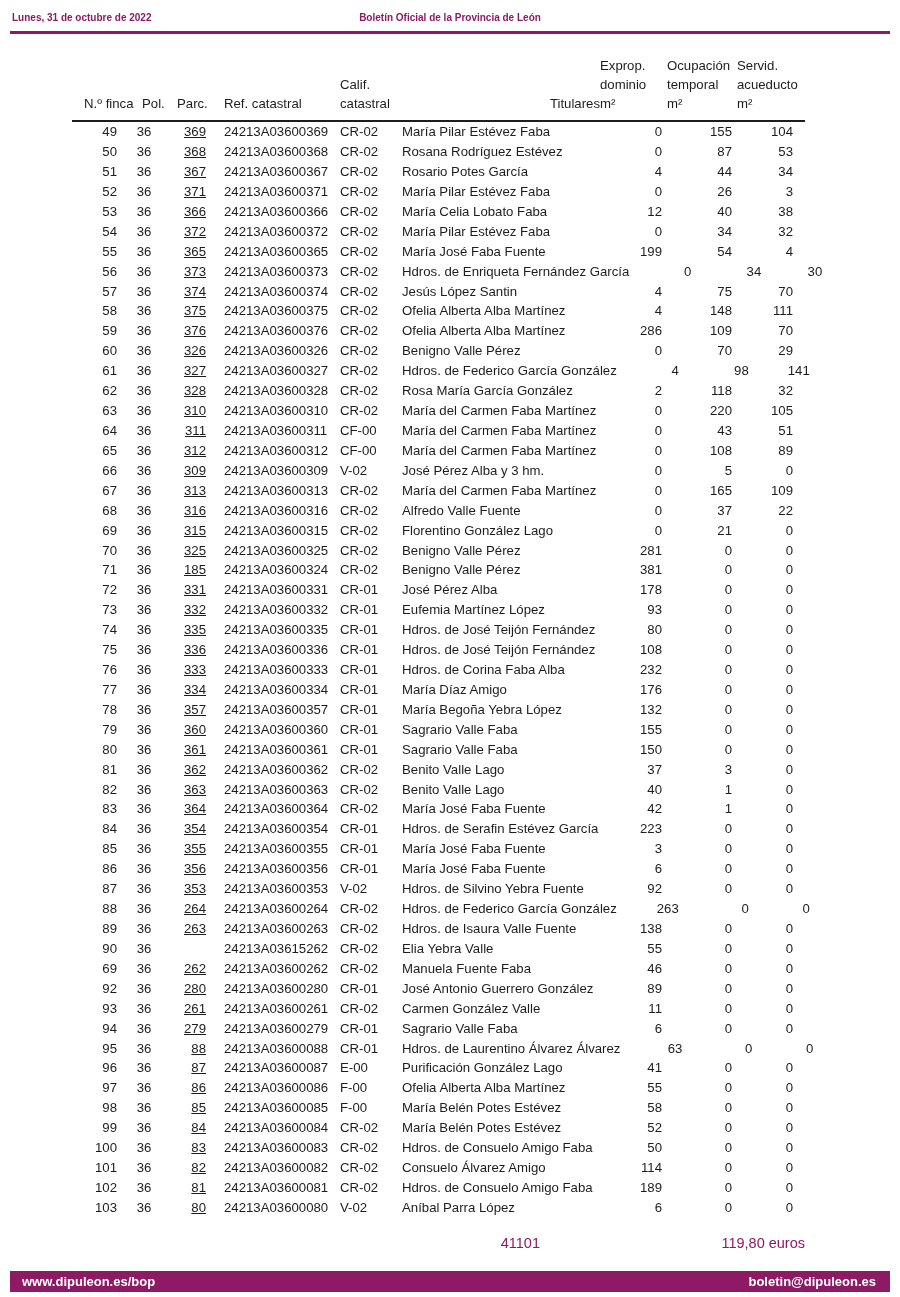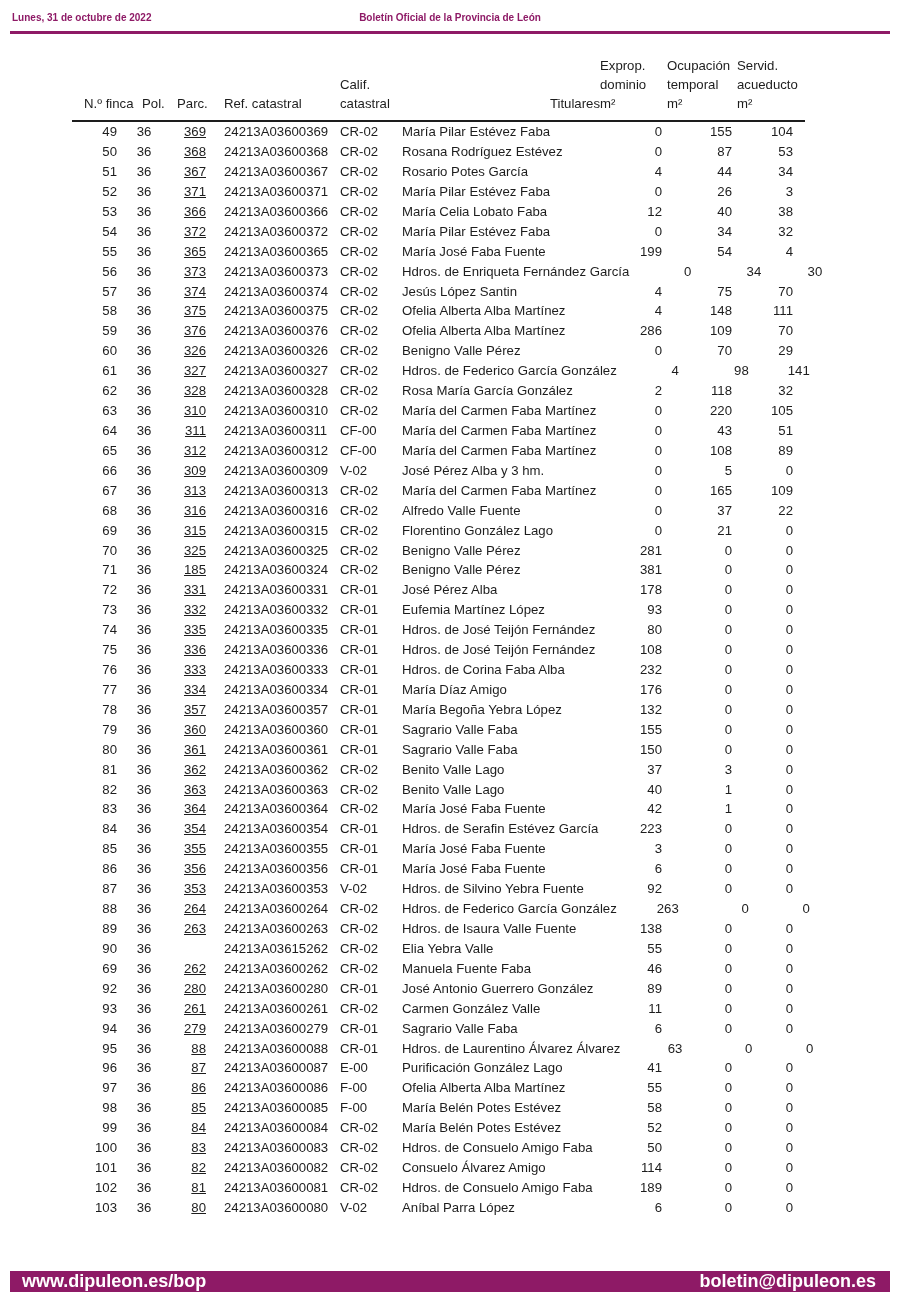--- a/index.html
+++ b/index.html
@@ -83,21 +83,21 @@
   .totals .total-ref { width: 468px; text-align: right; }
   .totals .total-amount { flex: 1; text-align: right; }
 
   
   .footer-bar {
     position: absolute;
     left: 10px; right: 10px; bottom: 5px;
     height: 21px;
     background: var(--accent);
     color: #ffffff;
-    font-size: 18px;
+    font-size: 13px;
     font-weight: bold;
     display: flex;
     justify-content: space-between;
     align-items: center;
     padding: 0 14px 0 12px;
   }
   .footer-bar a { color: #ffffff; text-decoration: none; }
 </style>
 </head>
 <body style="--accent: #8E1A66;">
@@ -749,18 +749,22 @@
           <div class="td col-ref">24213A03600080</div>
           <div class="td col-calif">V-02</div>
           <div class="td col-titulares">Aníbal Parra López</div>
           <div class="td col-exprop">6</div>
           <div class="td col-ocupacion">0</div>
           <div class="td col-servid">0</div>
         </div>
       </div>
   </div>
 
+  <div class="totals">
+    <span class="total-ref">41101</span>
+    <span class="total-amount">119,80 euros</span>
+  </div>
 </main>
 
 <footer class="footer-bar">
   <a href="#">www.dipuleon.es/bop</a>
   <a href="#">boletin@dipuleon.es</a>
 </footer>
 
 </body></html>

